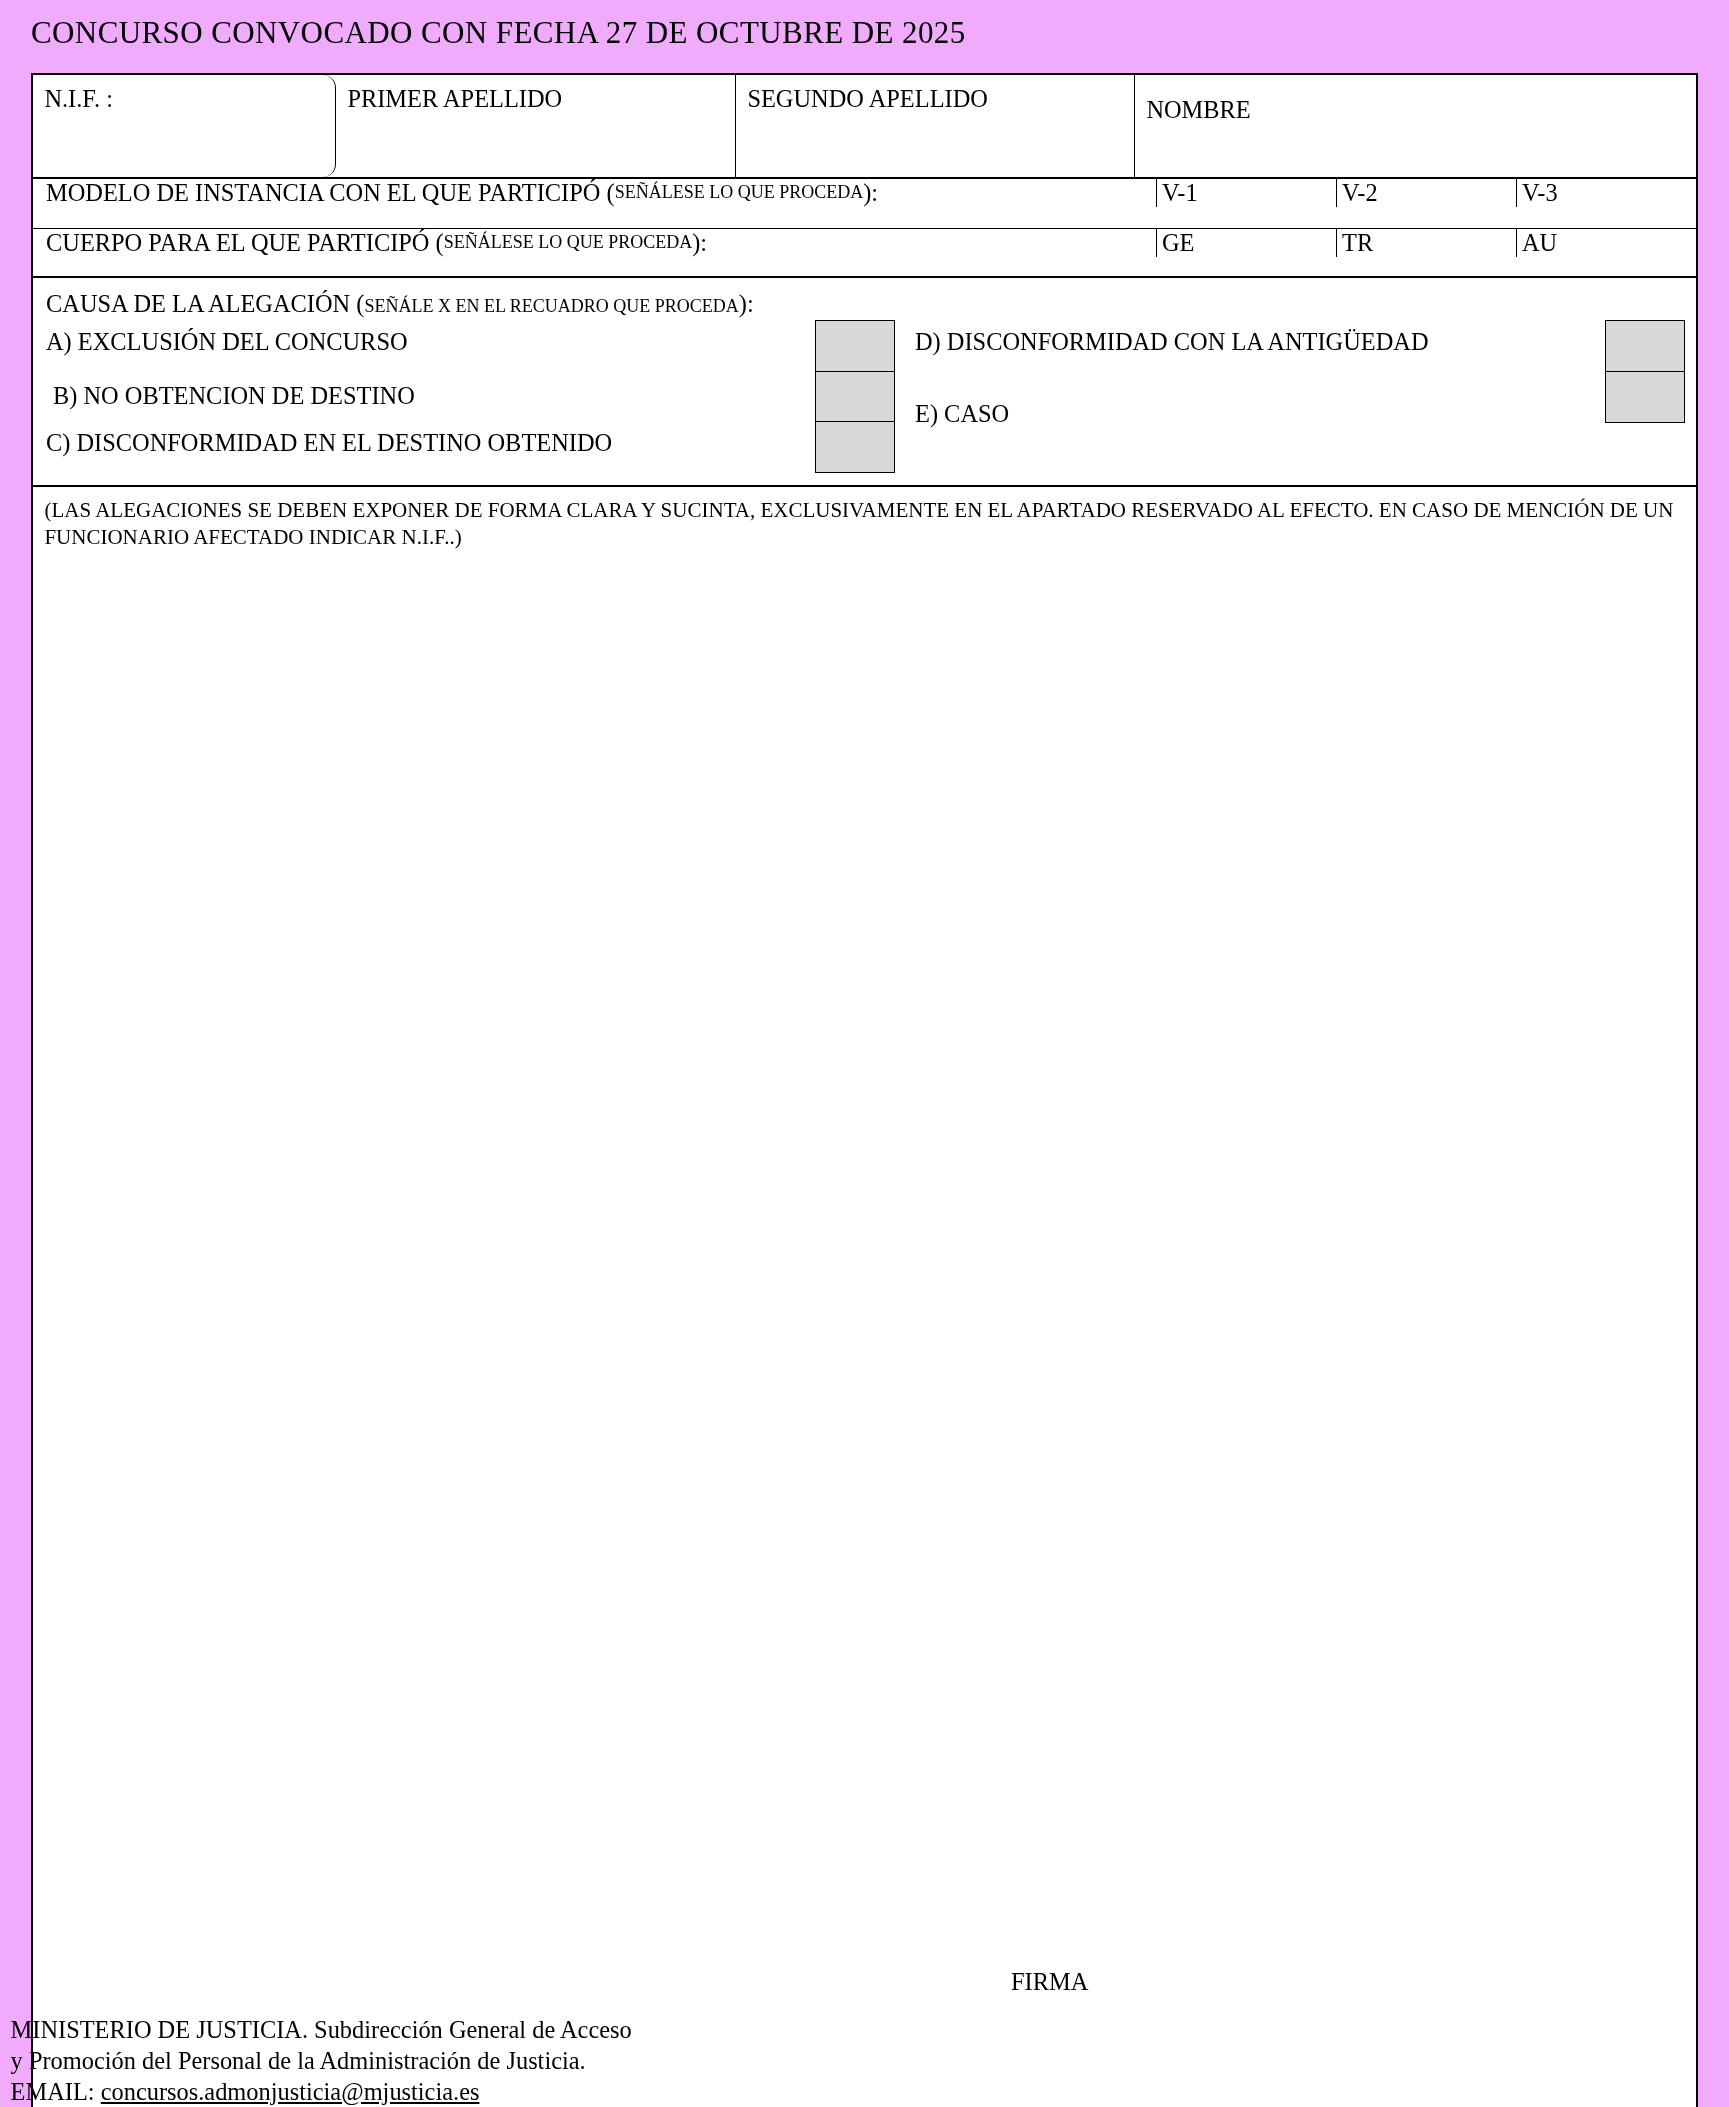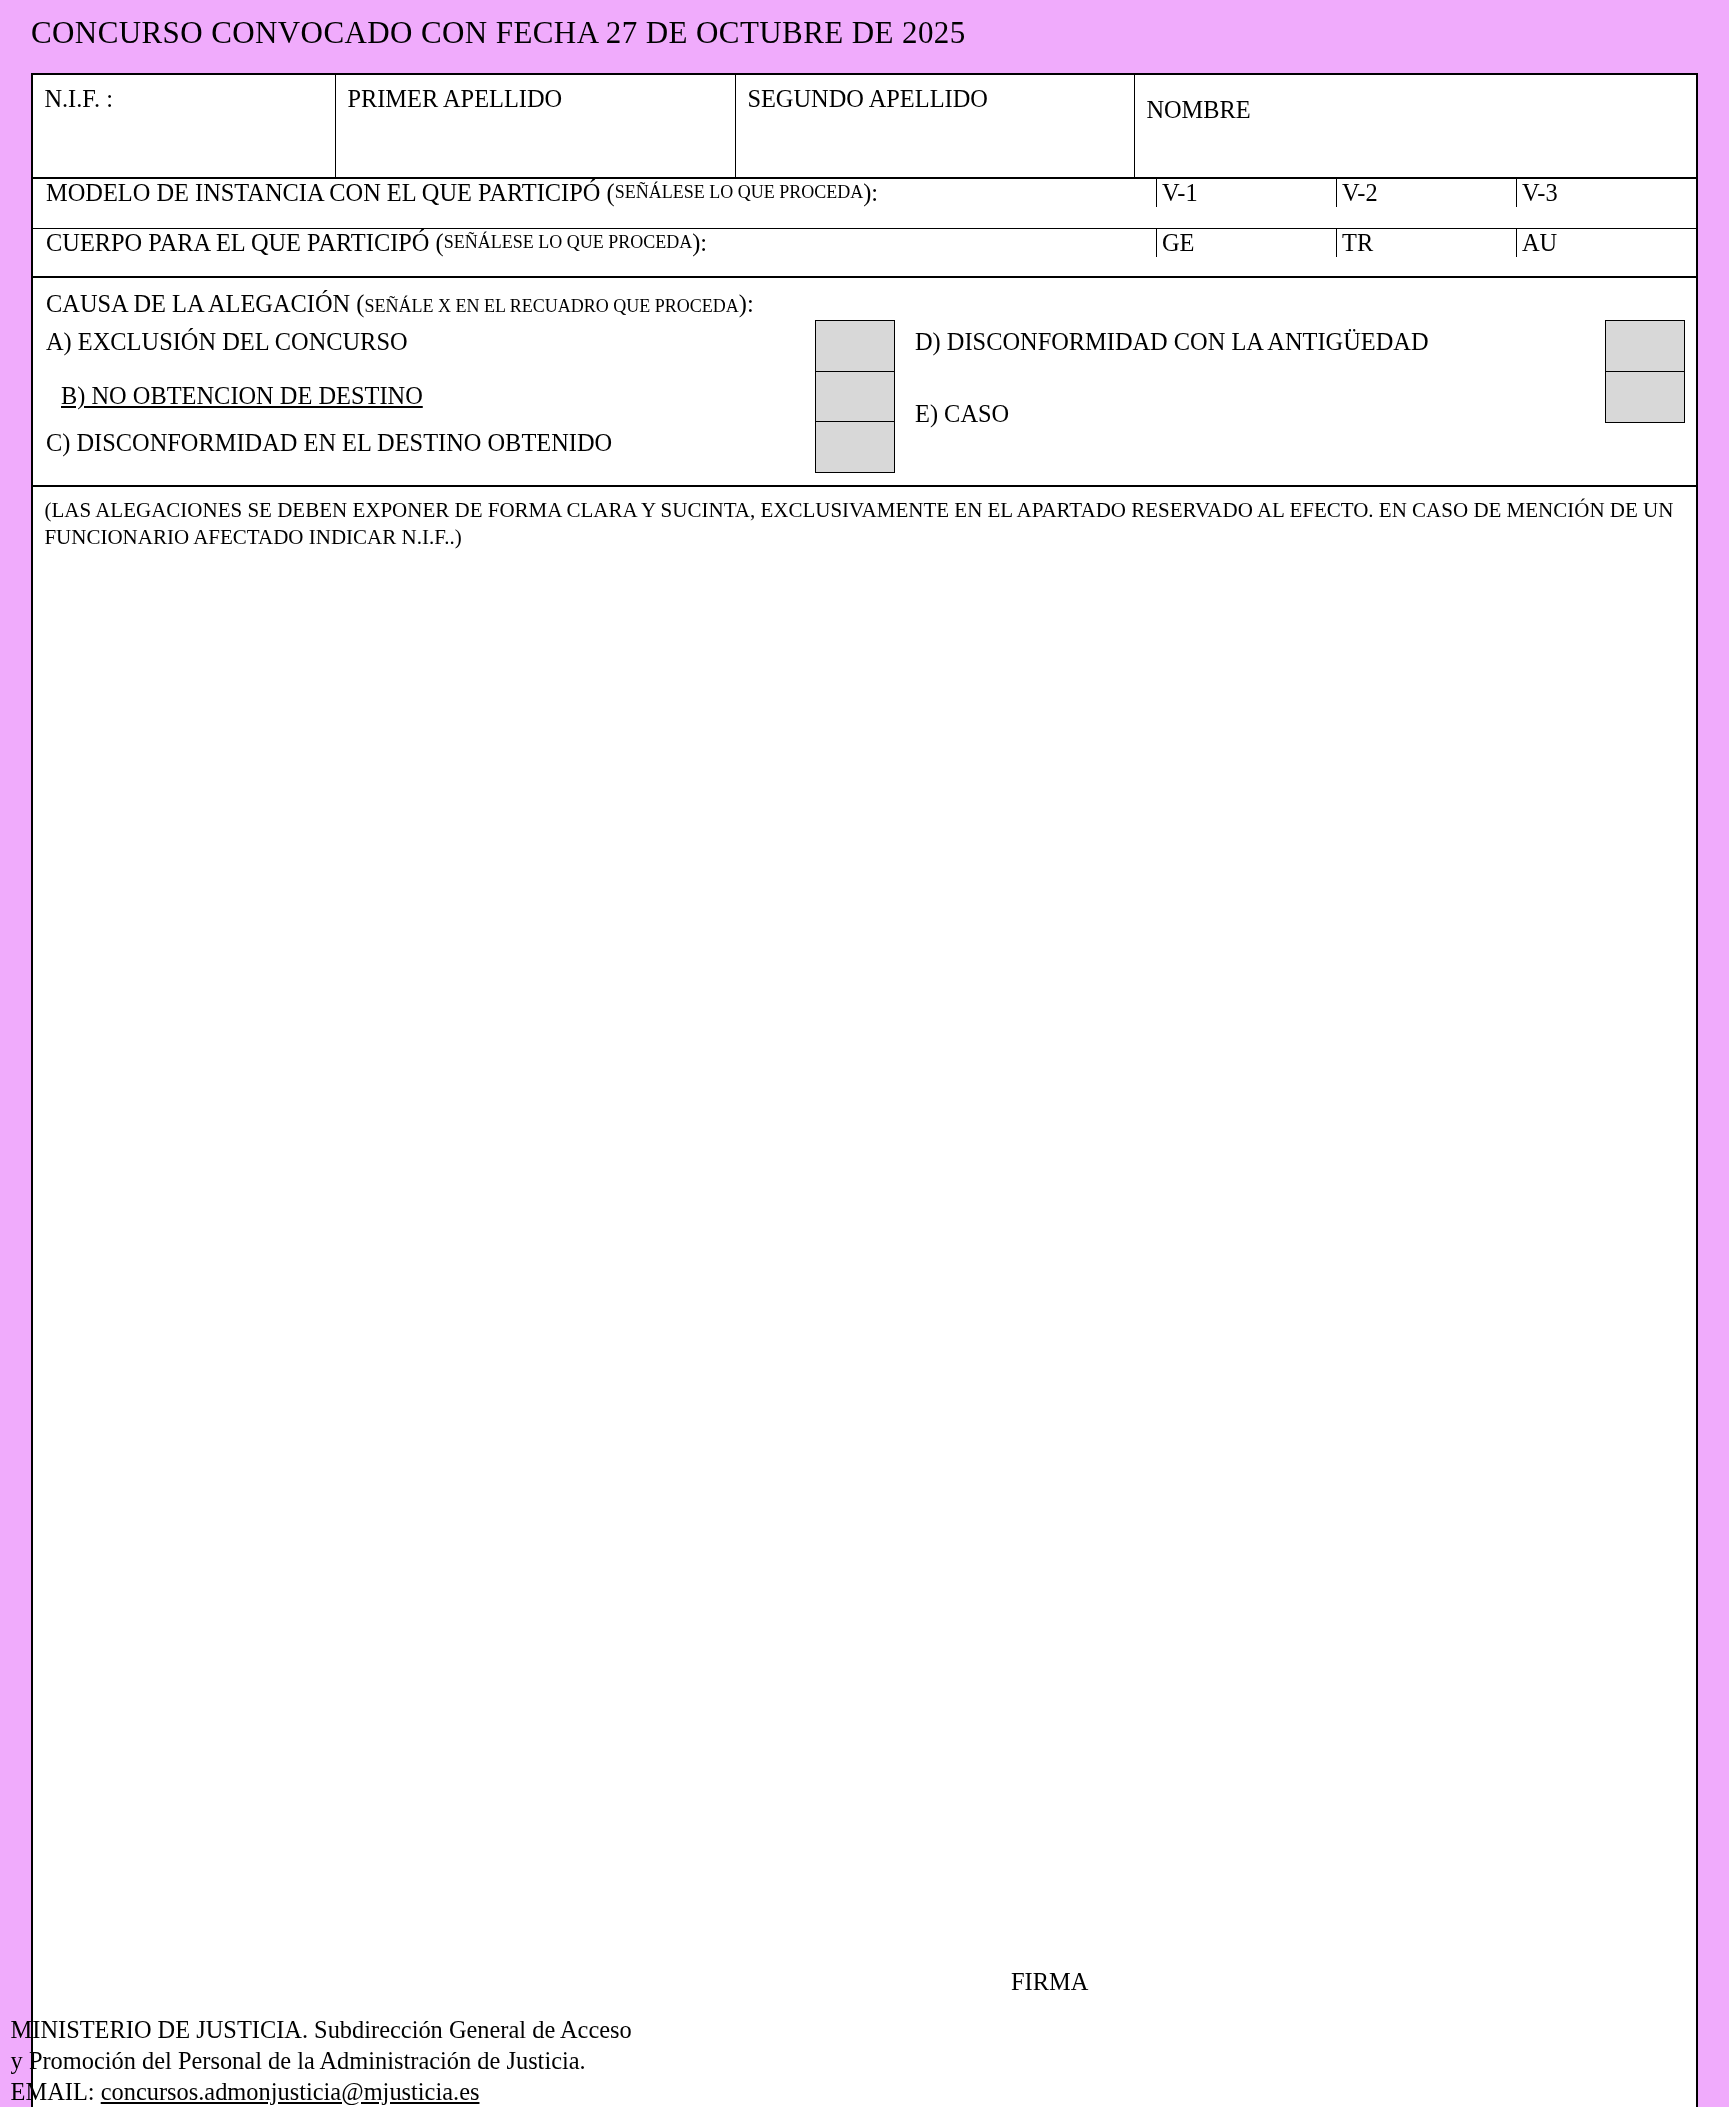--- a/index.html
+++ b/index.html
@@ -10,35 +10,35 @@
   .doc-title { position:absolute; left:31px; top:14.6px; font-size:31px; letter-spacing:0.4px; white-space:nowrap; }
 
   .form { position:absolute; left:31px; top:73px; width:1667px; }
   .block { border:2.4px solid #000; background:#fff; }
   .block + .block { margin-top:-2.4px; }
 
   
   .row1 { display:flex; height:106px; }
   .hcell { border-right:1.6px solid #000; padding:9.8px 11.4px; font-size:24.4px; }
   .hcell:last-child { border-right:none; }
-  .hc1 { width:303px; } .hc2 { width:400px; } .hc3 { width:399px; } .hc4 { flex:1;margin-top:11px; }
+  .hc1 { width:303px;border-radius:13px; } .hc2 { width:400px; } .hc3 { width:399px; } .hc4 { flex:1;margin-top:11px; }
 
   
   .opt-row { display:flex; align-items:flex-start; height:49px; }
   .opt-row + .opt-row { border-top:1.6px solid #000; }
   .opt-label { flex:1; display:flex; align-items:center; padding-left:13px; font-size:24.4px; white-space:nowrap; }
   .sm { font-size:18px; }
   .opt-code { width:130px; display:flex; align-items:center; padding-left:5px; border-left:1.6px solid #000; font-size:24.4px; }
   .opt-box { width:50px; border-left:1.6px solid #000; background:var(--checkbox-gray,#b5b5b5); }
 
   
   .causa { position:relative; height:211px; font-size:24.4px; }
   .causa-title { position:absolute; left:13px; top:11.4px; white-space:nowrap; }
   .ci-a { position:absolute; left:13px; top:50px; }
-  .ci-b { position:absolute; left:28px; top:104px;text-decoration:underline; }
+  .ci-b { position:absolute; left:20px; top:104px; }
   .ci-c { position:absolute; left:13px; top:151px; }
   .ci-d { position:absolute; left:882px; top:50px; white-space:nowrap; }
   .ci-e { position:absolute; left:882px; top:122px; }
   .abc-boxes { position:absolute; left:782px; top:42px; }
   .de-boxes { position:absolute; right:11.4px; top:42px; }
   .cbox { width:80px; height:52px; border:1.6px solid #000; background:var(--causa-box-gray,#d8d8d8); }
   .cbox + .cbox { margin-top:-1.6px; }
 
   
   .aleg { position:relative; height:1664px; }

